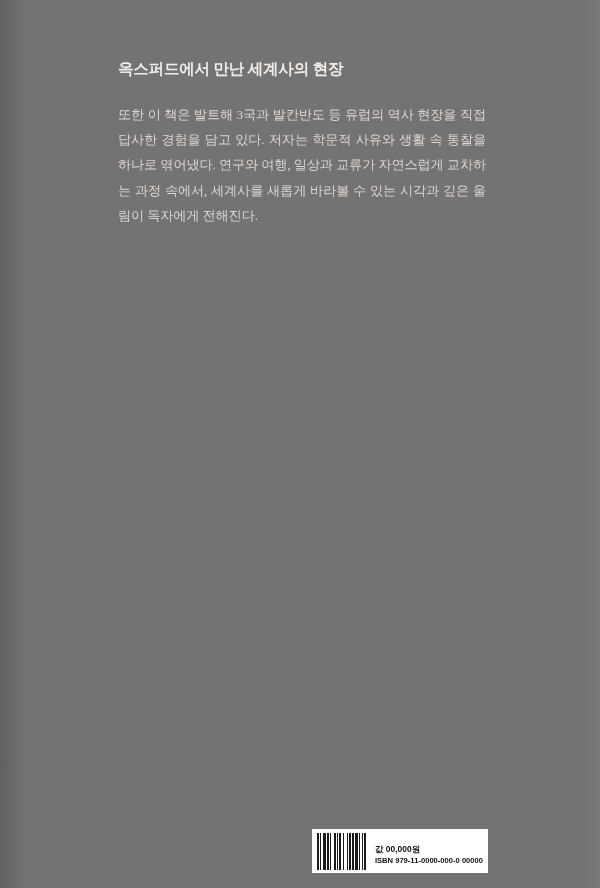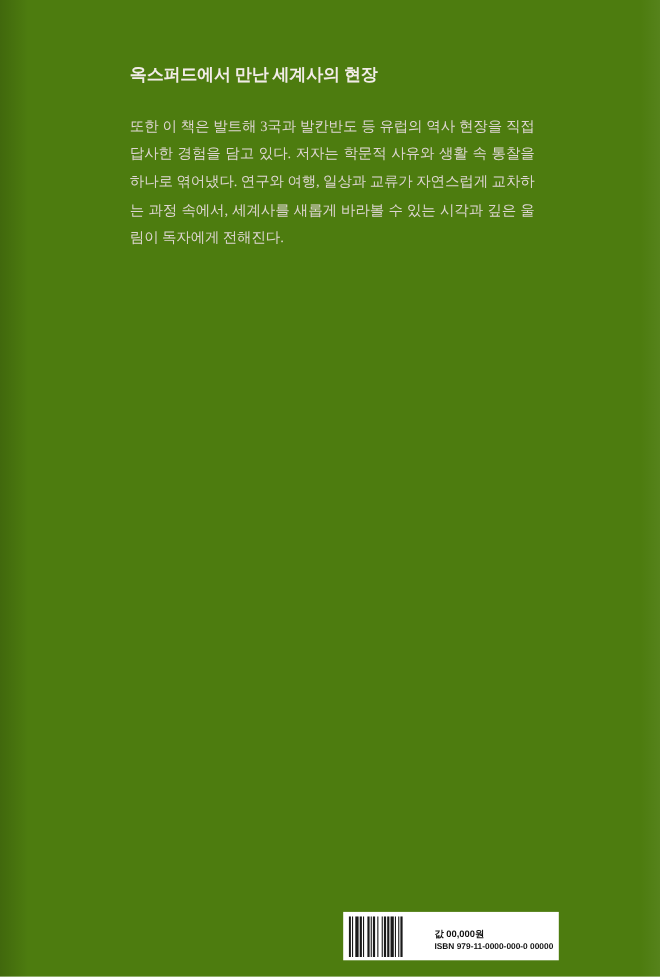--- a/index.html
+++ b/index.html
@@ -9,21 +9,21 @@
   }
   body {
     width: 600px;
     height: 888px;
     font-family: "Liberation Serif", "DejaVu Serif", serif;
   }
   .cover {
     position: relative;
     width: 600px;
     height: 888px;
-    background: #4d7c0f;
+    background: #737373;
     box-sizing: border-box;
     overflow: hidden;
   }
   
   .cover::before {
     content: "";
     position: absolute;
     left: 0; top: 0; bottom: 0;
     width: 26px;
     background: linear-gradient(to right, rgba(0,0,0,0.16), rgba(0,0,0,0.0));
@@ -65,21 +65,21 @@
     letter-spacing: -0.15px;
     font-family: "Liberation Serif", "DejaVu Serif", serif;
   }
   .blurb-para:last-child { margin-bottom: 10px; }
 
   
   .isbn-box {
     position: absolute;
     left: 312px;
     top: 829px;
-    width: 196px;
+    width: 176px;
     height: 44px;
     background: #ffffff;
     display: flex;
     align-items: stretch;
     box-sizing: border-box;
     padding: 4px 5px 3px 5px;
   }
   .barcode {
     width: 104px;
     height: 100%;

